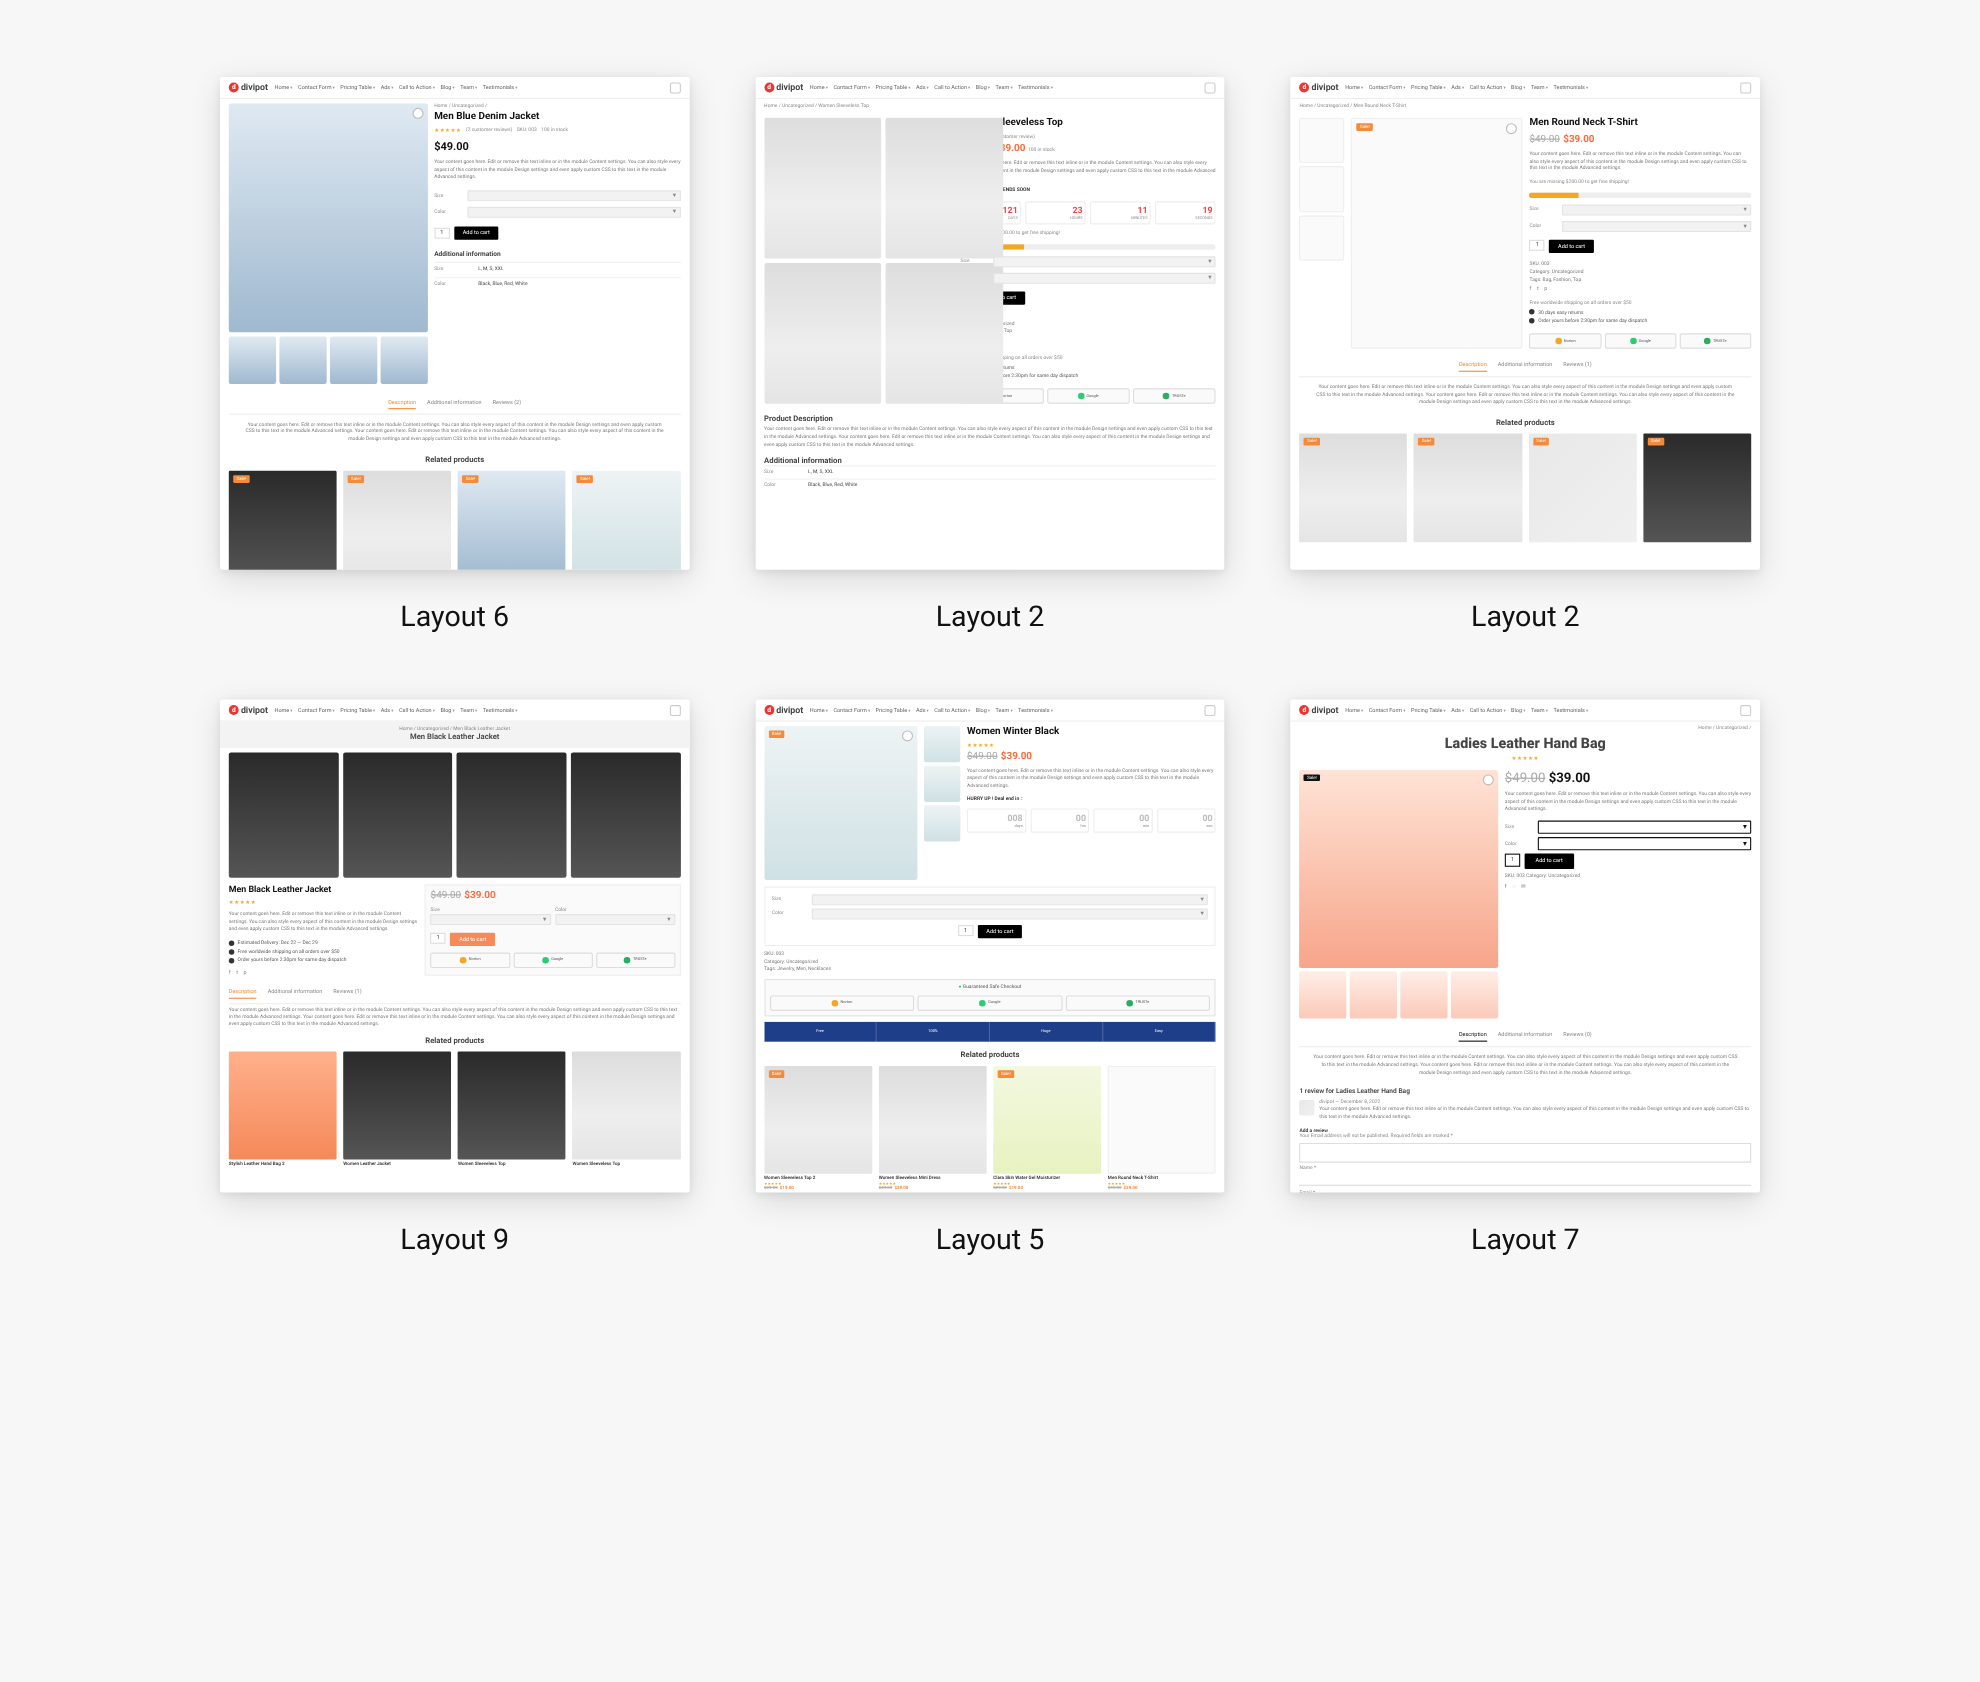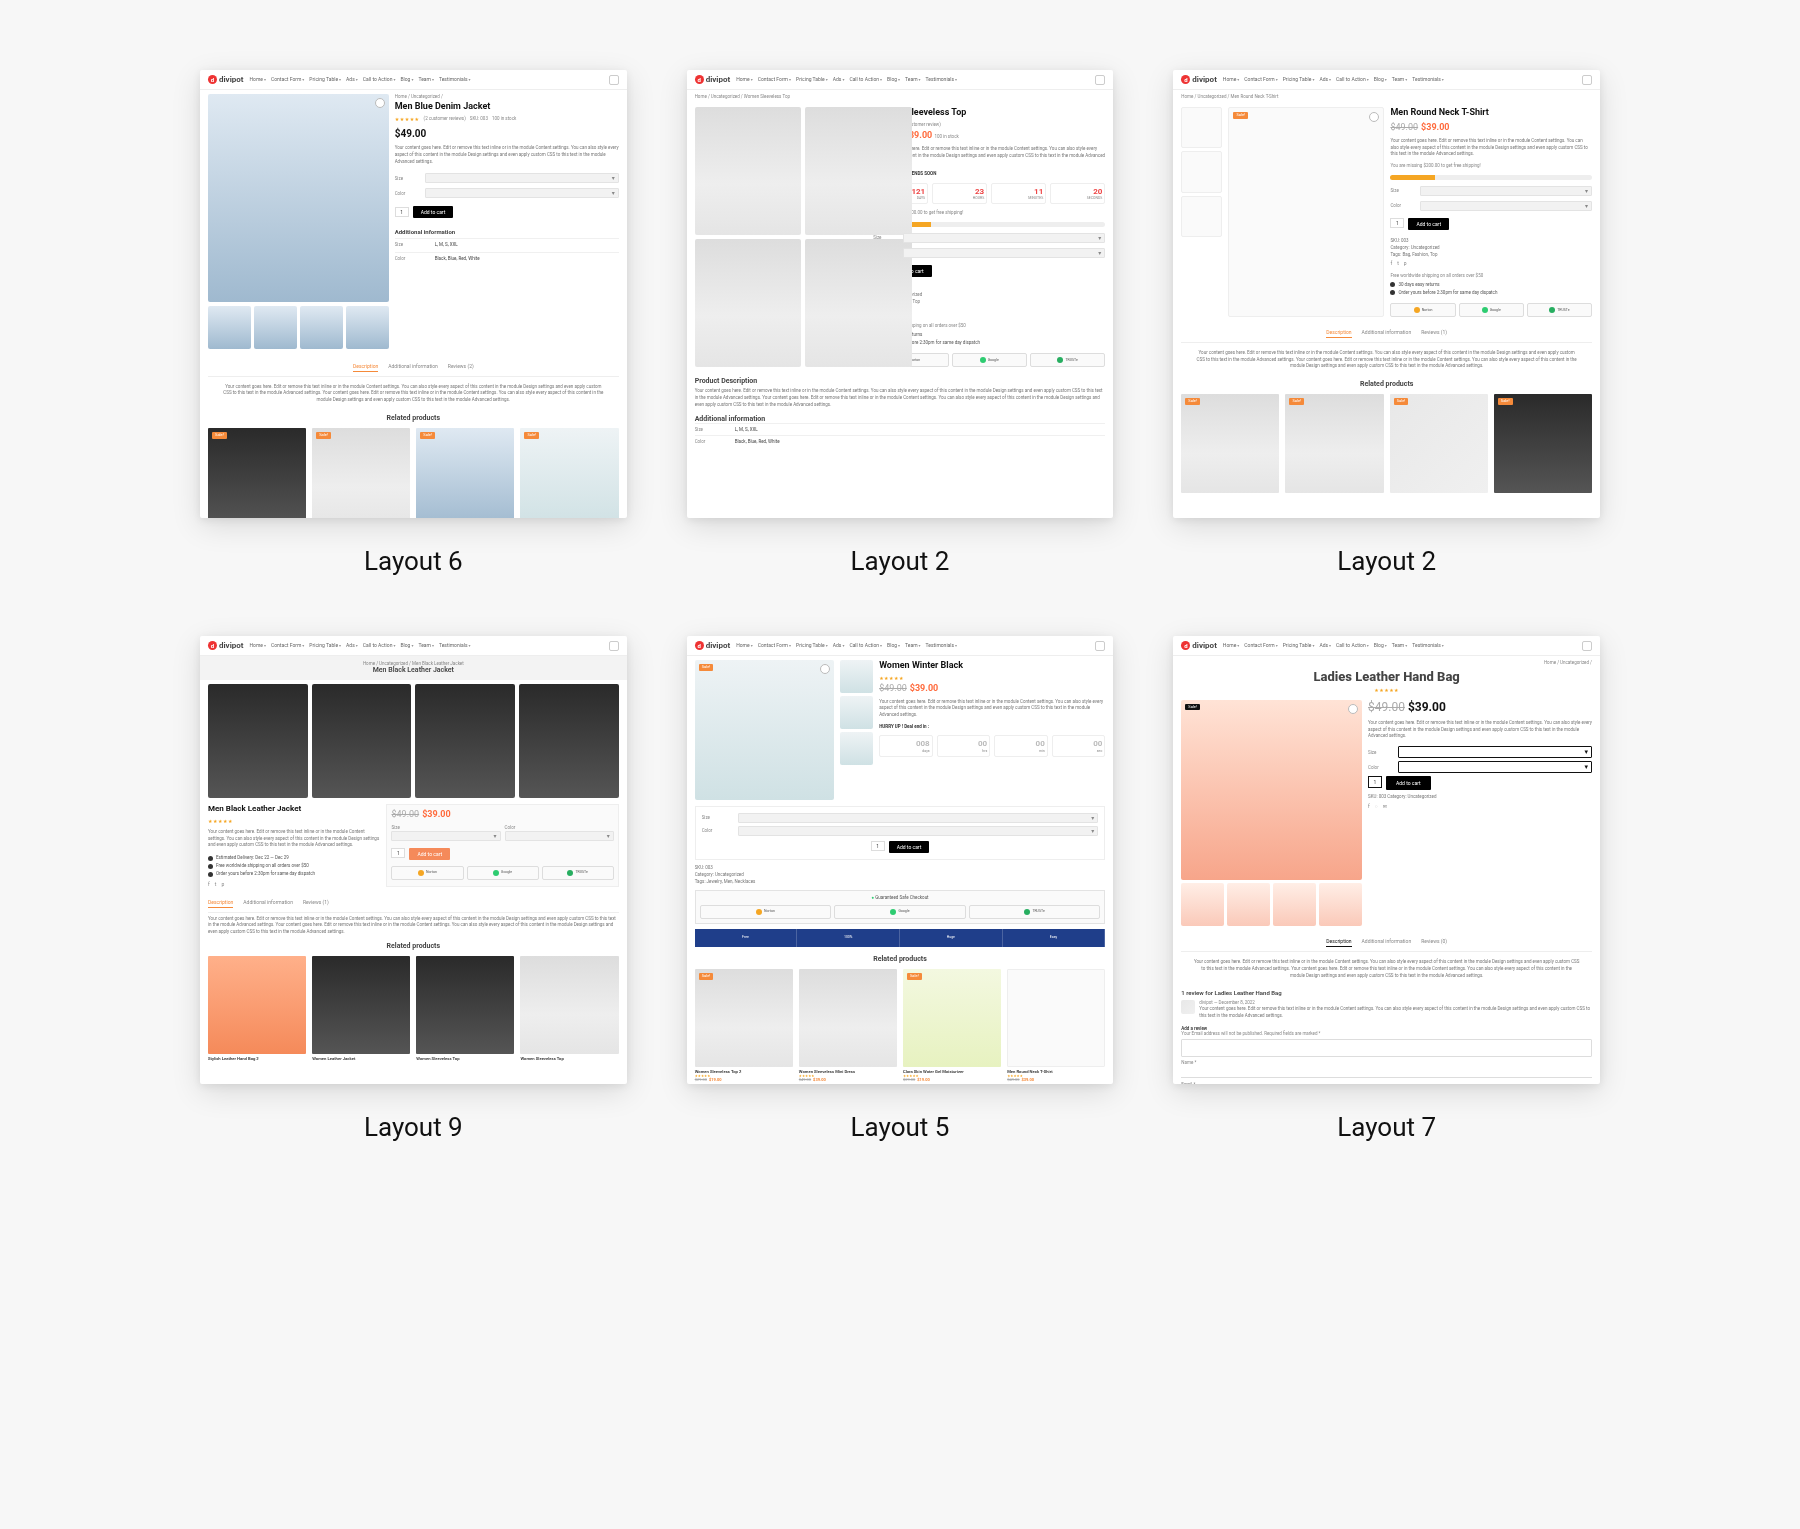--- a/index.html
+++ b/index.html
@@ -289,21 +289,21 @@
                 <span class="stars">★★★★★</span>
                 <span class="sm-label">(1 customer review)</span>
               </div>
             <div style="font-size:9px;"><span class="strike">$49.00</span><span class="accent">$39.00</span>  <span class="sm-label">100 in stock</span></div>
             <div class="txt">Your content goes here. Edit or remove this text inline or in the module Content settings. You can also style every aspect of this content in the module Design settings and even apply custom CSS to this text in the module Advanced settings.</div>
             <div class="sm-label" style="font-weight:700; color:#333;">HURRY UP! SALES ENDS SOON</div>
             <div class="timer">
               <div class="tcell"><span class="tn">121</span><span class="tl">DAYS</span></div>
               <div class="tcell"><span class="tn">23</span><span class="tl">HOURS</span></div>
               <div class="tcell"><span class="tn">11</span><span class="tl">MINUTES</span></div>
-              <div class="tcell"><span class="tn">20</span><span class="tl">SECONDS</span></div>
+              <div class="tcell"><span class="tn">19</span><span class="tl">SECONDS</span></div>
             </div>
             <div class="sm-label">You are missing $200.00 to get free shipping!</div>
             <div class="bar">
                 <div style="width:25%"></div>
               </div>
             <div class="row" style="align-items:center; gap:6px;">
                 <div class="sm-label" style="width:24px;">Size</div>
                 <div class="sel" style="flex:1;"></div>
               </div>
             <div class="row" style="align-items:center; gap:6px; margin-top:3px;">

